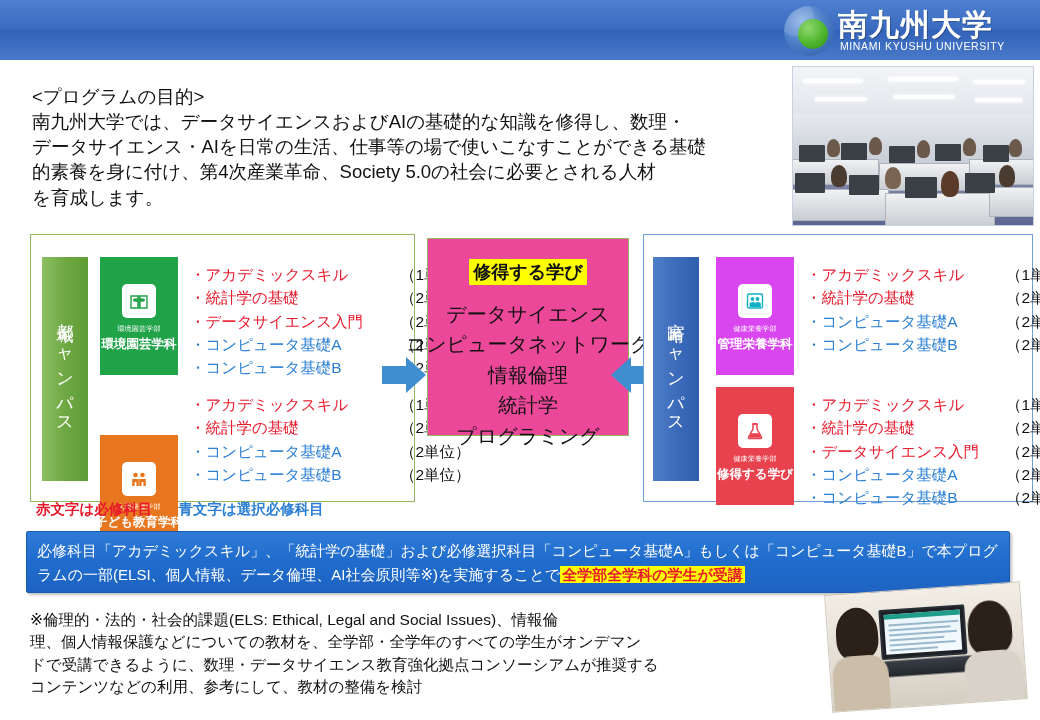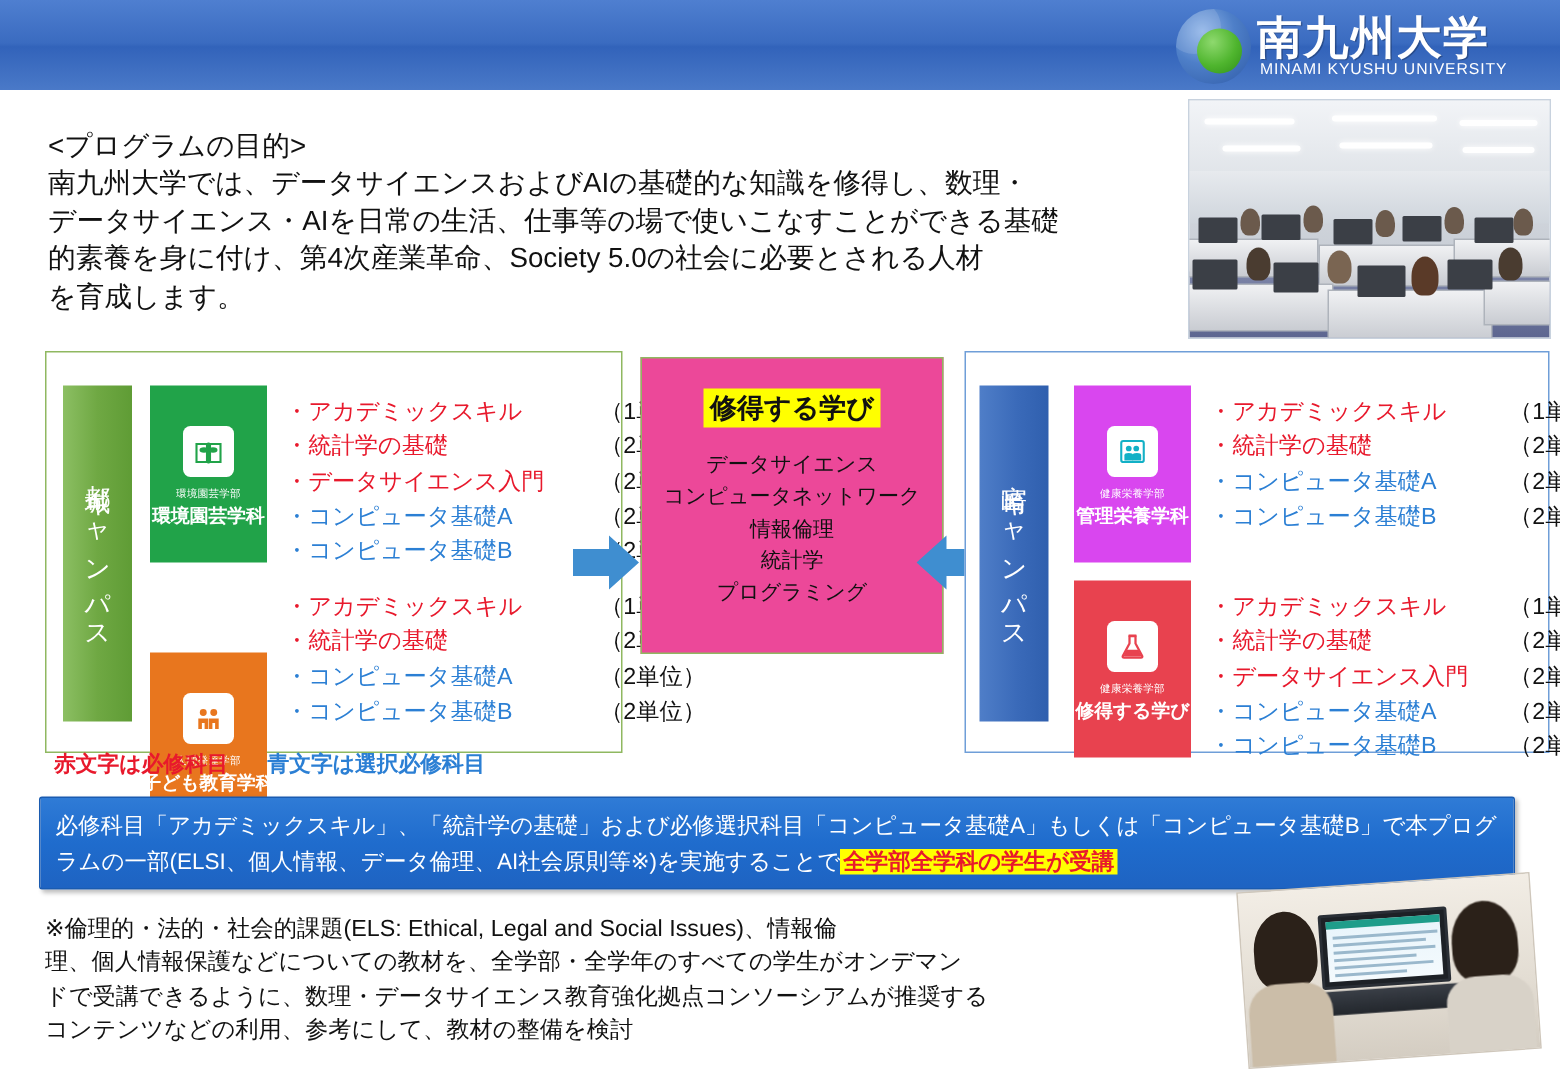--- a/index.html
+++ b/index.html
@@ -164,21 +164,21 @@
     position: absolute; left: 427px; top: 238px; width: 202px; height: 198px;
     border: 1px solid #8fb860; background: #ec4899;
     display: flex; flex-direction: column; align-items: center;
     padding-top: 20px;
   }
   .center-title {
     font-size: 18px; font-weight: bold; color: #111111;
     background: #ffff00; padding: 1px 4px; margin-bottom: 14px;
   }
   .center-item {
-    font-size: 14px; line-height: 1.52; color: #111111; white-space: nowrap;
+    font-size: 20px; line-height: 1.52; color: #111111; white-space: nowrap;
   }
 
   
   .arrow {
     position: absolute; width: 44px; height: 40px;
   }
   .arrow-left-to-center { left: 382px; top: 355px; }
   .arrow-right-to-center { left: 611px; top: 355px; }
   .arrow svg { display: block; }
 

